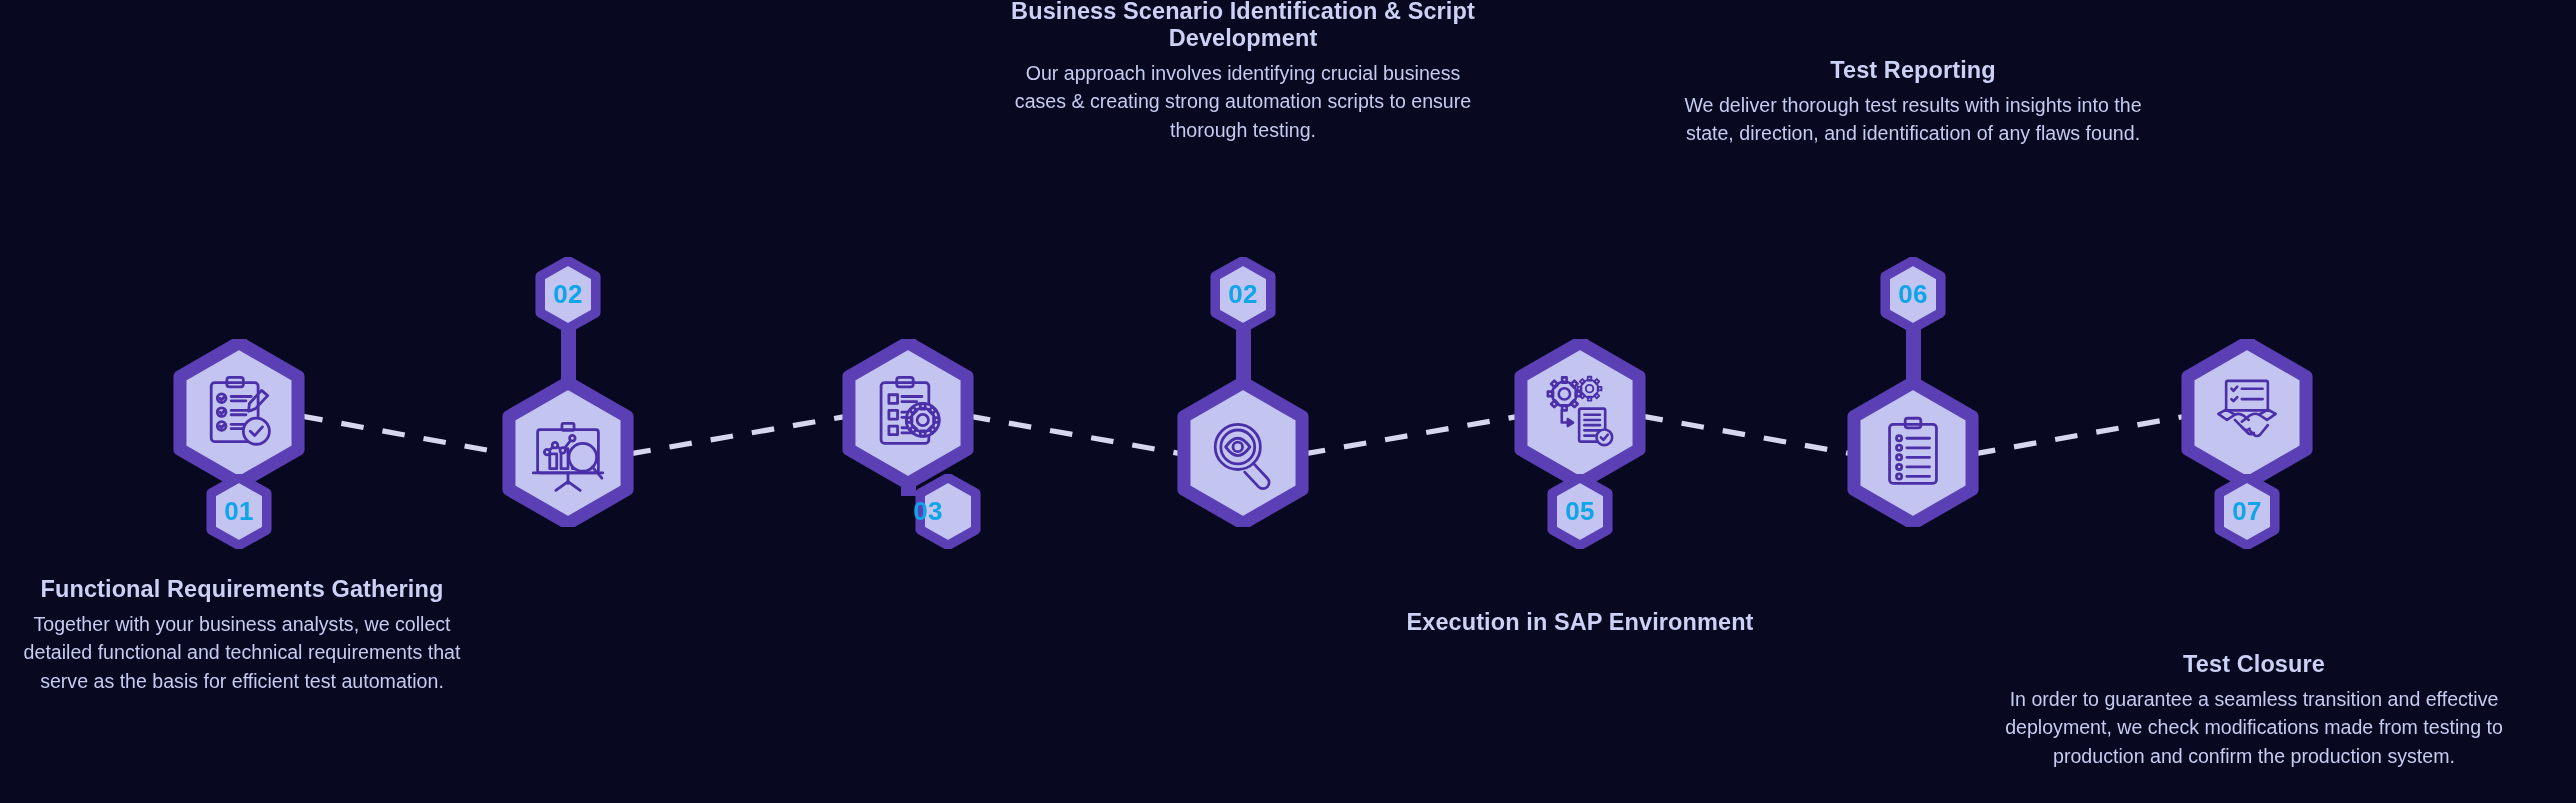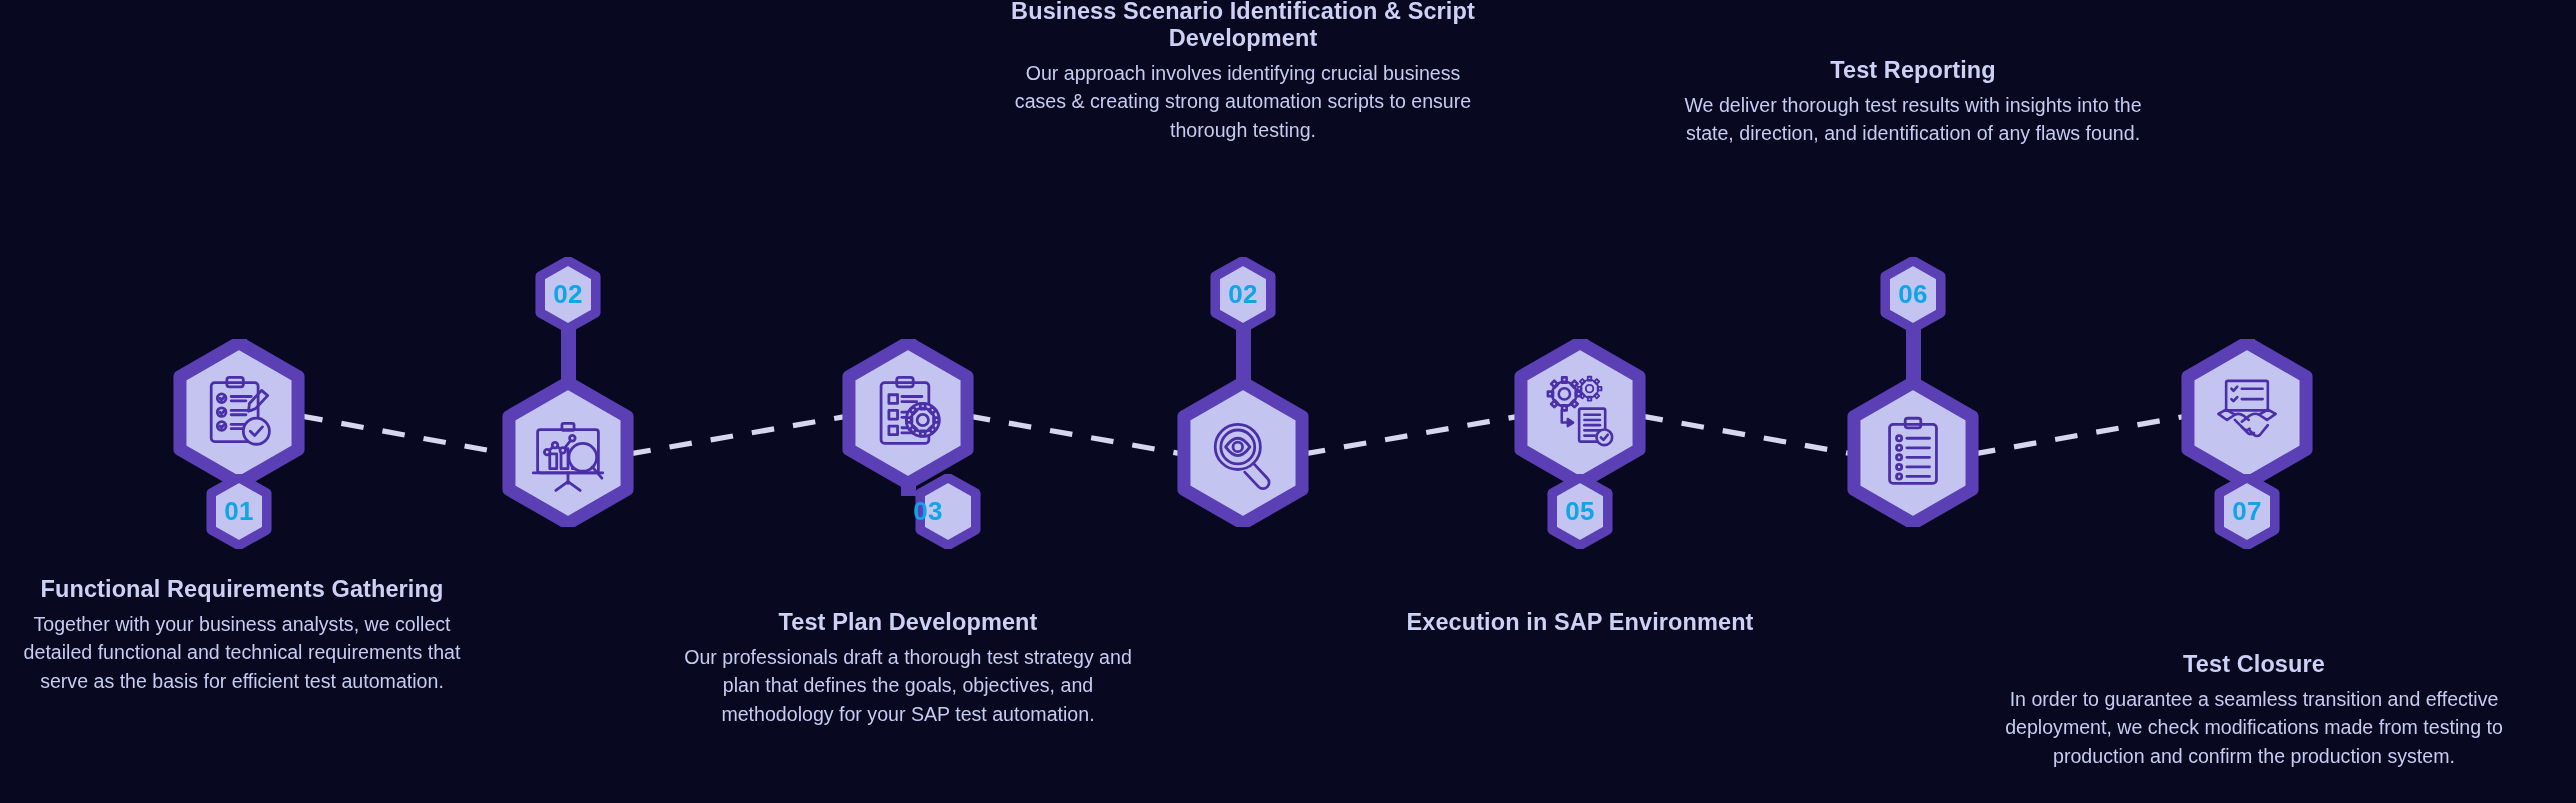--- a/index.html
+++ b/index.html
@@ -216,24 +216,20 @@
           </g>
         </g>
       </svg>
     </div>
     <div class="numwrap" style="top:474px;padding-left:40px;">
       <svg viewBox="0 0 76 86">
           <polygon points="38,4 70,22 70,64 38,82 6,64 6,22" fill="#c3c4f0" stroke="#5b3fb5" stroke-width="11" stroke-linejoin="round"></polygon>
         </svg>
       <div class="numtext">03</div>
     </div>
-  </div>
-  <div class="textblock" style="left:666px; top:609px; width:484px;">
-    <p class="tb-title">Test Plan Development</p>
-    <p class="tb-desc">Our professionals draft a thorough test strategy and plan that defines the goals, objectives, and methodology for your SAP test automation.</p>
   </div>
 
   <div class="step" style="left:1243px; top:0;">
     <div class="stem" style="top:300px; height:139px;"></div>
     <div class="hexwrap" style="top:379px;">
       <svg viewBox="0 0 152 170">
         <polygon points="76,4 144,43 144,127 76,166 8,127 8,43" fill="#c3c4f0" stroke="#5b3fb5" stroke-width="15" stroke-linejoin="round"></polygon>
         <g fill="none" stroke="#4b2fa8" stroke-width="3.2" stroke-linejoin="round" stroke-linecap="round">
           <circle cx="70" cy="78" r="26"></circle>
           <circle cx="70" cy="78" r="19.5"></circle>

